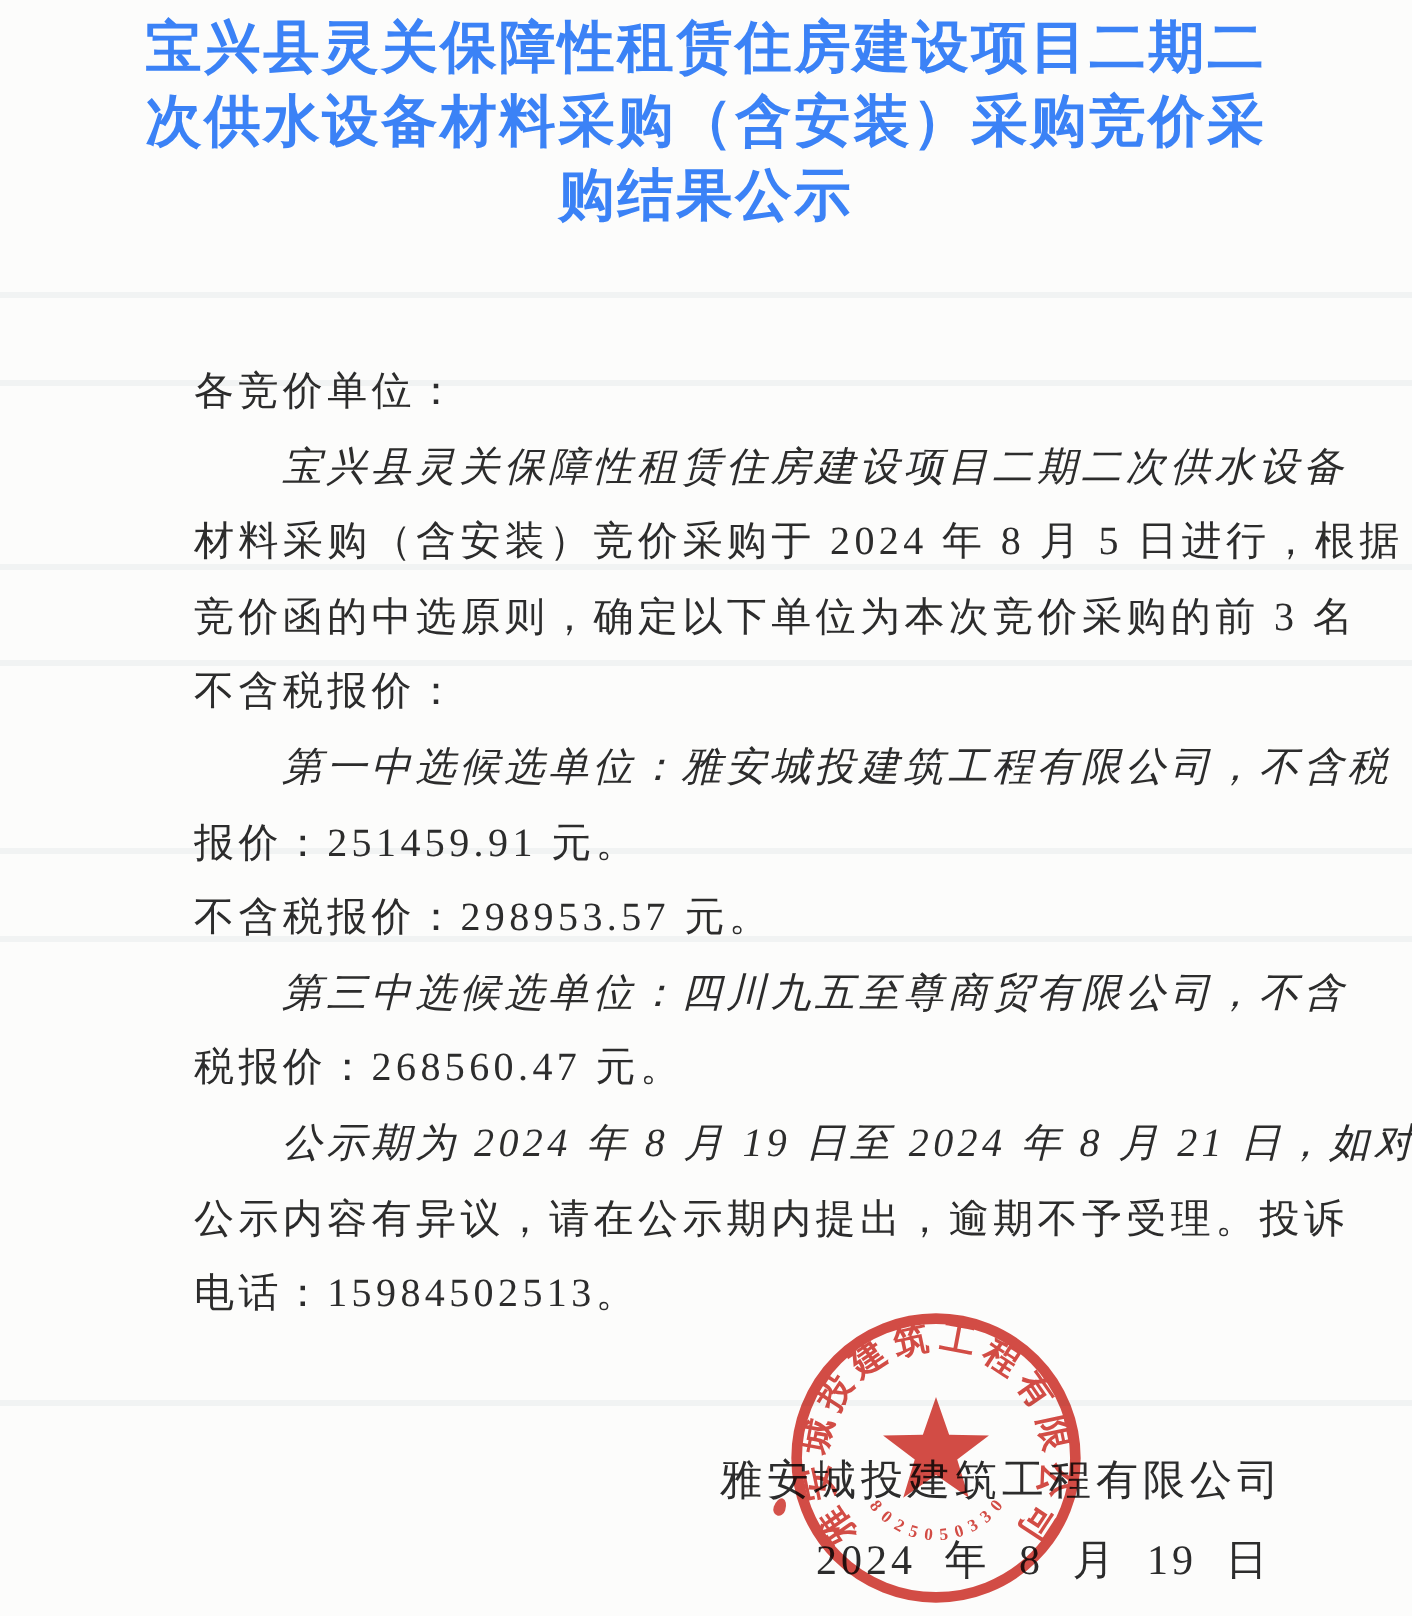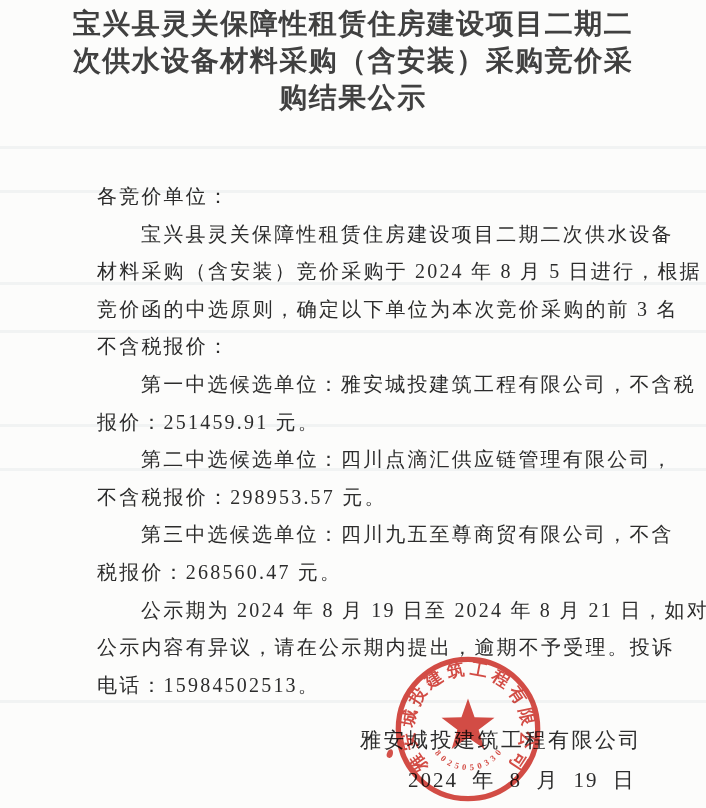--- a/index.html
+++ b/index.html
@@ -21,31 +21,31 @@
     background:rgba(195,203,210,0.18);
     pointer-events:none;
   }
   .title{
     position:absolute;top:5px;left:0;width:706px;
     text-align:center;
     font-family:"Liberation Sans","DejaVu Sans",sans-serif;
     font-weight:700;
     font-size:28px;line-height:37px;
     letter-spacing:1.5px;
-    color:#404040;
+    color:#3b82f6;
   }
   .body-text{
     position:absolute;top:155px;left:97px;width:560px;
     font-size:20px;line-height:37.6px;
     letter-spacing:2.2px;
     white-space:nowrap;
     margin-top:23px;
   }
   .body-text .line{height:37.6px;}
-  .body-text .indent{padding-left:44px;}
+  .body-text .indent{padding-left:44px;font-style:italic;}
   .signature-company{
     position:absolute;top:721px;left:360px;
     font-size:21px;line-height:38px;letter-spacing:2.5px;
     white-space:nowrap;
   }
   .signature-date{
     position:absolute;top:761px;left:408px;
     font-size:21px;line-height:38px;letter-spacing:2px;
     word-spacing:7px;
     white-space:nowrap;
@@ -89,21 +89,20 @@
   </div>
 
   <div class="body-text">
     <div class="line">各竞价单位：</div>
     <div class="line indent">宝兴县灵关保障性租赁住房建设项目二期二次供水设备</div>
     <div class="line">材料采购（含安装）竞价采购于 2024 年 8 月 5 日进行，根据</div>
     <div class="line">竞价函的中选原则，确定以下单位为本次竞价采购的前 3 名</div>
     <div class="line">不含税报价：</div>
     <div class="line indent">第一中选候选单位：雅安城投建筑工程有限公司，不含税</div>
     <div class="line">报价：251459.91 元。</div>
-    <div class="line indent">第二中选候选单位：四川点滴汇供应链管理有限公司，</div>
     <div class="line">不含税报价：298953.57 元。</div>
     <div class="line indent">第三中选候选单位：四川九五至尊商贸有限公司，不含</div>
     <div class="line">税报价：268560.47 元。</div>
     <div class="line indent">公示期为 2024 年 8 月 19 日至 2024 年 8 月 21 日，如对</div>
     <div class="line">公示内容有异议，请在公示期内提出，逾期不予受理。投诉</div>
     <div class="line">电话：15984502513。</div>
   </div>
 
   <div class="signature-company">雅安城投建筑工程有限公司</div>
   <div class="signature-date">2024 年 8 月 19 日</div>

